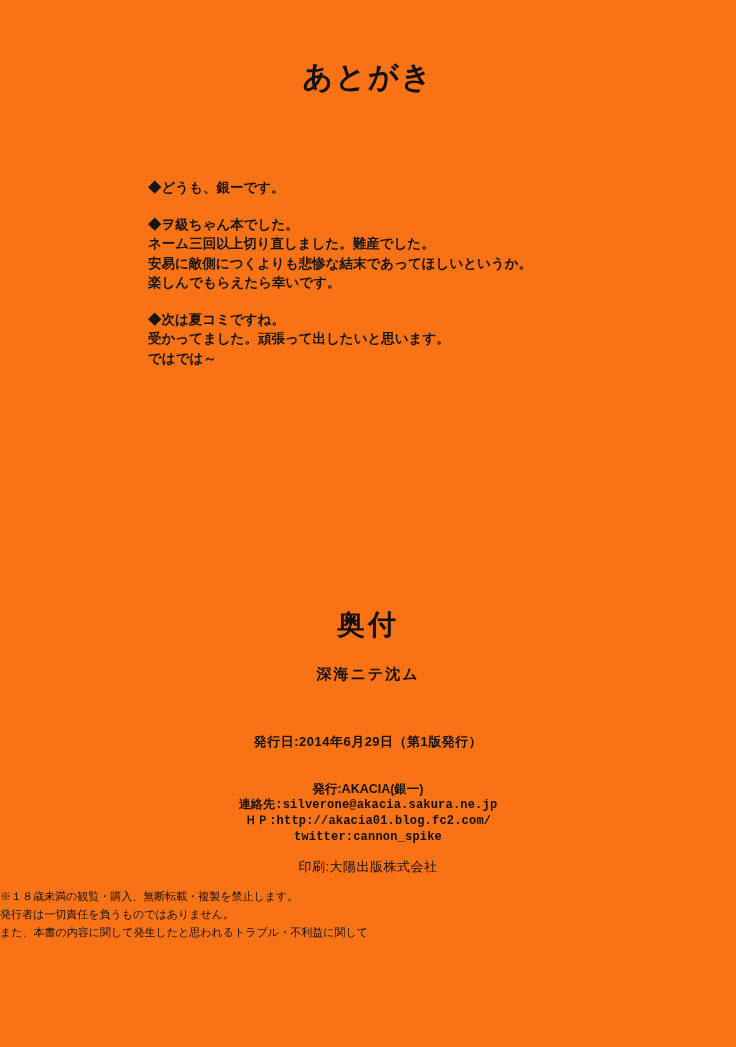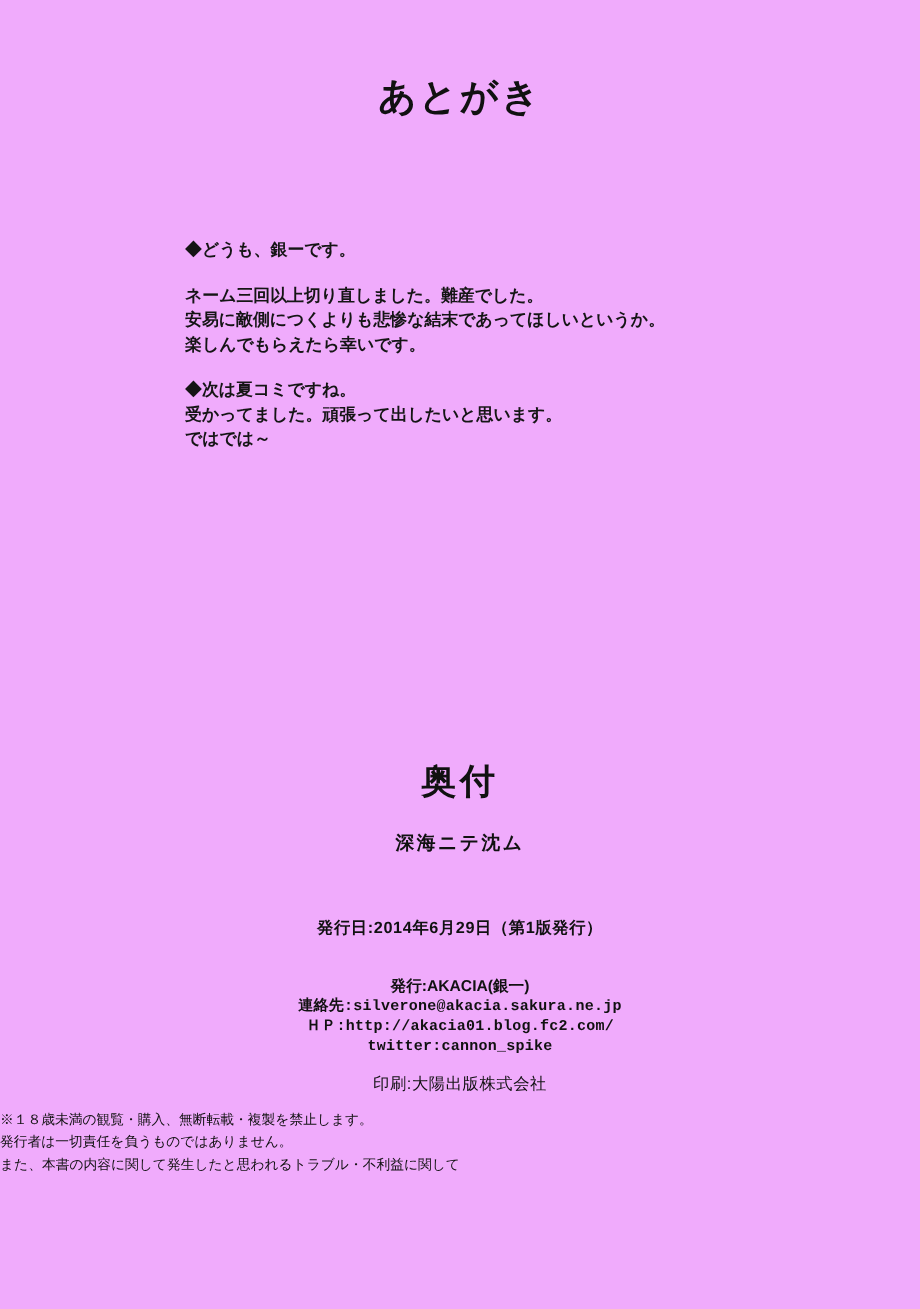--- a/index.html
+++ b/index.html
@@ -4,21 +4,21 @@
 <style>
   html, body {
     margin: 0;
     padding: 0;
     background: #ffffff;
   }
   .page {
     position: relative;
     width: 736px;
     height: 1047px;
-    background: #f0abfc;
+    background: #f97316;
     margin: 0 auto;
     overflow: hidden;
     font-family: "Liberation Sans", sans-serif;
     color: #1a1a1a;
   }
 
   
   .afterword-title {
     position: absolute;
     top: 57px;
@@ -35,21 +35,21 @@
     position: absolute;
     top: 178px;
     left: 148px;
     width: 470px;
     font-size: 13.5px;
     line-height: 19.5px;
     color: #151515;
     font-weight: bold;
   }
   .afterword-body .para {
-    margin: 12px 0 17px 0;
+    margin: 0 0 17px 0;
   }
   .afterword-body .para:last-child {
     margin-bottom: 0;
   }
   .afterword-body .line {
     display: block;
     white-space: pre;
   }
 
   
@@ -140,20 +140,21 @@
 
 <div class="page">
 
   <div class="afterword-title">あとがき</div>
 
   <div class="afterword-body">
     <div class="para">
       <span class="line">◆どうも、銀ーです。</span>
     </div>
     <div class="para">
+      <span class="line">◆ヲ級ちゃん本でした。</span>
       <span class="line">ネーム三回以上切り直しました。難産でした。</span>
       <span class="line">安易に敵側につくよりも悲惨な結末であってほしいというか。</span>
       <span class="line">楽しんでもらえたら幸いです。</span>
     </div>
     <div class="para">
       <span class="line">◆次は夏コミですね。</span>
       <span class="line">受かってました。頑張って出したいと思います。</span>
       <span class="line">ではでは～</span>
     </div>
   </div>

